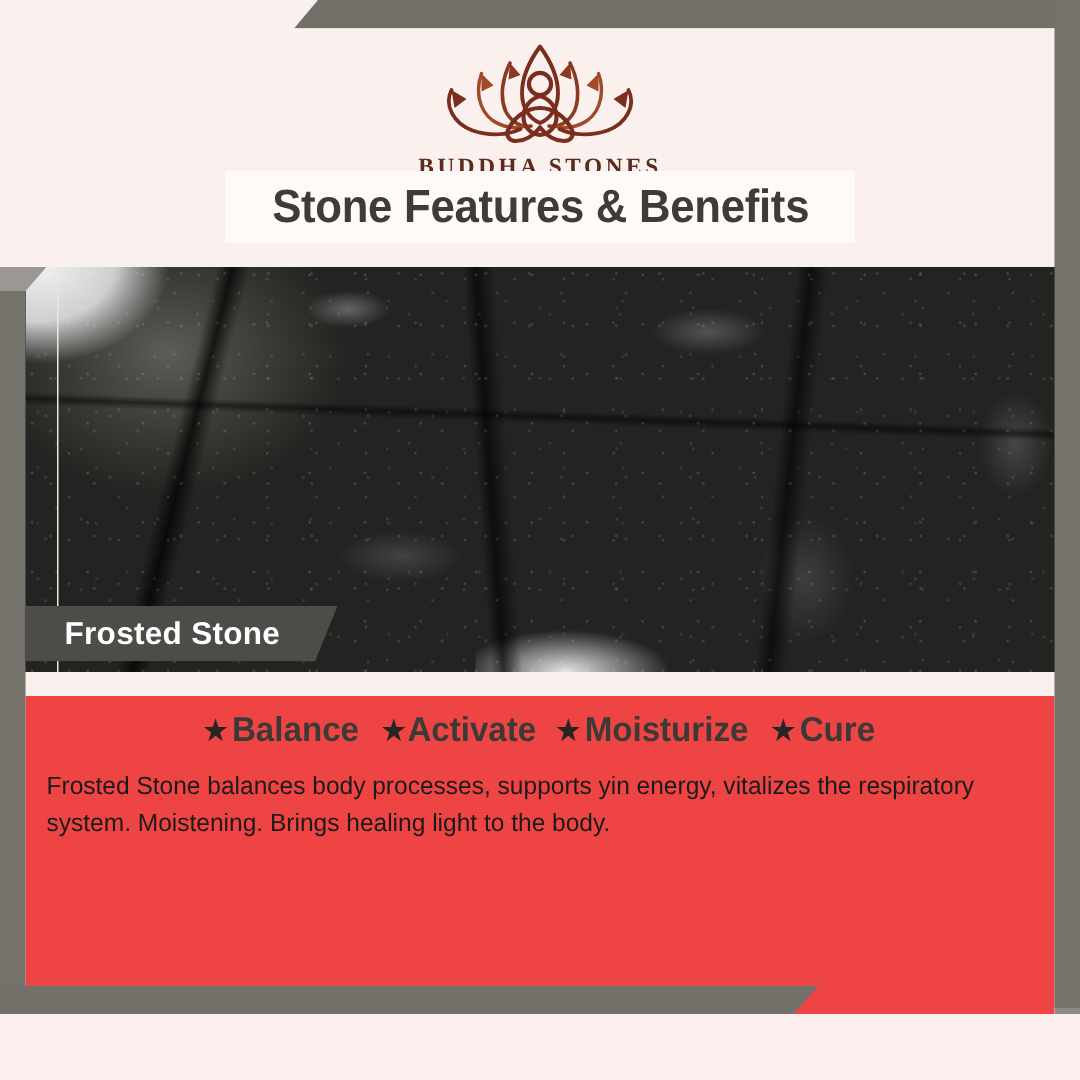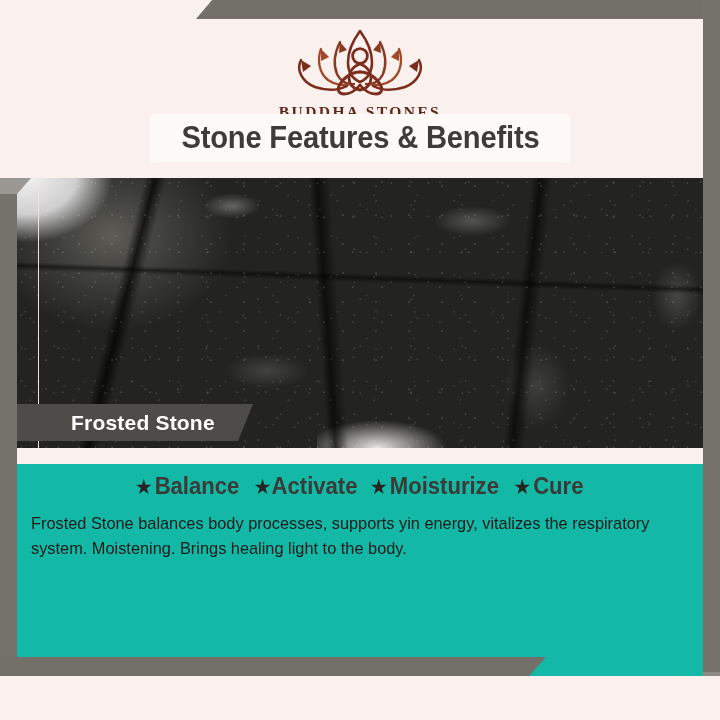--- a/index.html
+++ b/index.html
@@ -131,35 +131,35 @@
       linear-gradient(104deg,rgba(0,0,0,0) 17%,rgba(0,0,0,.72) 18.4%,rgba(0,0,0,0) 20%),
       linear-gradient(86deg,rgba(0,0,0,0) 44%,rgba(0,0,0,.62) 45.2%,rgba(0,0,0,0) 47%),
       linear-gradient(96deg,rgba(0,0,0,0) 72%,rgba(0,0,0,.6) 73.3%,rgba(0,0,0,0) 75%),
       linear-gradient(182deg,rgba(0,0,0,0) 37%,rgba(0,0,0,.5) 38.4%,rgba(0,0,0,0) 40%);
   }
 
   .photo-badge{
     position:absolute;left:17px;top:404px;width:208px;height:37px;
     background:#4e4c49;z-index:4;
     clip-path:polygon(0 0,100% 0,calc(100% - 15px) 100%,0 100%);
-    display:flex;align-items:center;padding-left:28px;
+    display:flex;align-items:center;
   }
   .photo-badge-text{
     color:#ffffff;font-size:21px;font-weight:700;letter-spacing:.2px;
     margin-left:26px;white-space:nowrap;
   }
 
   
   .cream-strip{
     position:absolute;left:17px;top:448px;width:686px;height:16px;
     background:#faf0ed;z-index:2;
   }
   .content{
     position:absolute;left:17px;top:464px;width:686px;height:238px;
-    background:#14b8a6;z-index:2;
+    background:#ef4444;z-index:2;
   }
   .benefits{
     margin-top:9px;text-align:center;
     font-size:23px;font-weight:700;color:#3b3a37;white-space:nowrap;
     transform:scaleX(.96);
   }
   .benefits .star{font-size:21px;color:#262524;}
   .benefits .b-word{margin:0 2px;}
   .desc{
     margin:11px 14px 0 14px;

